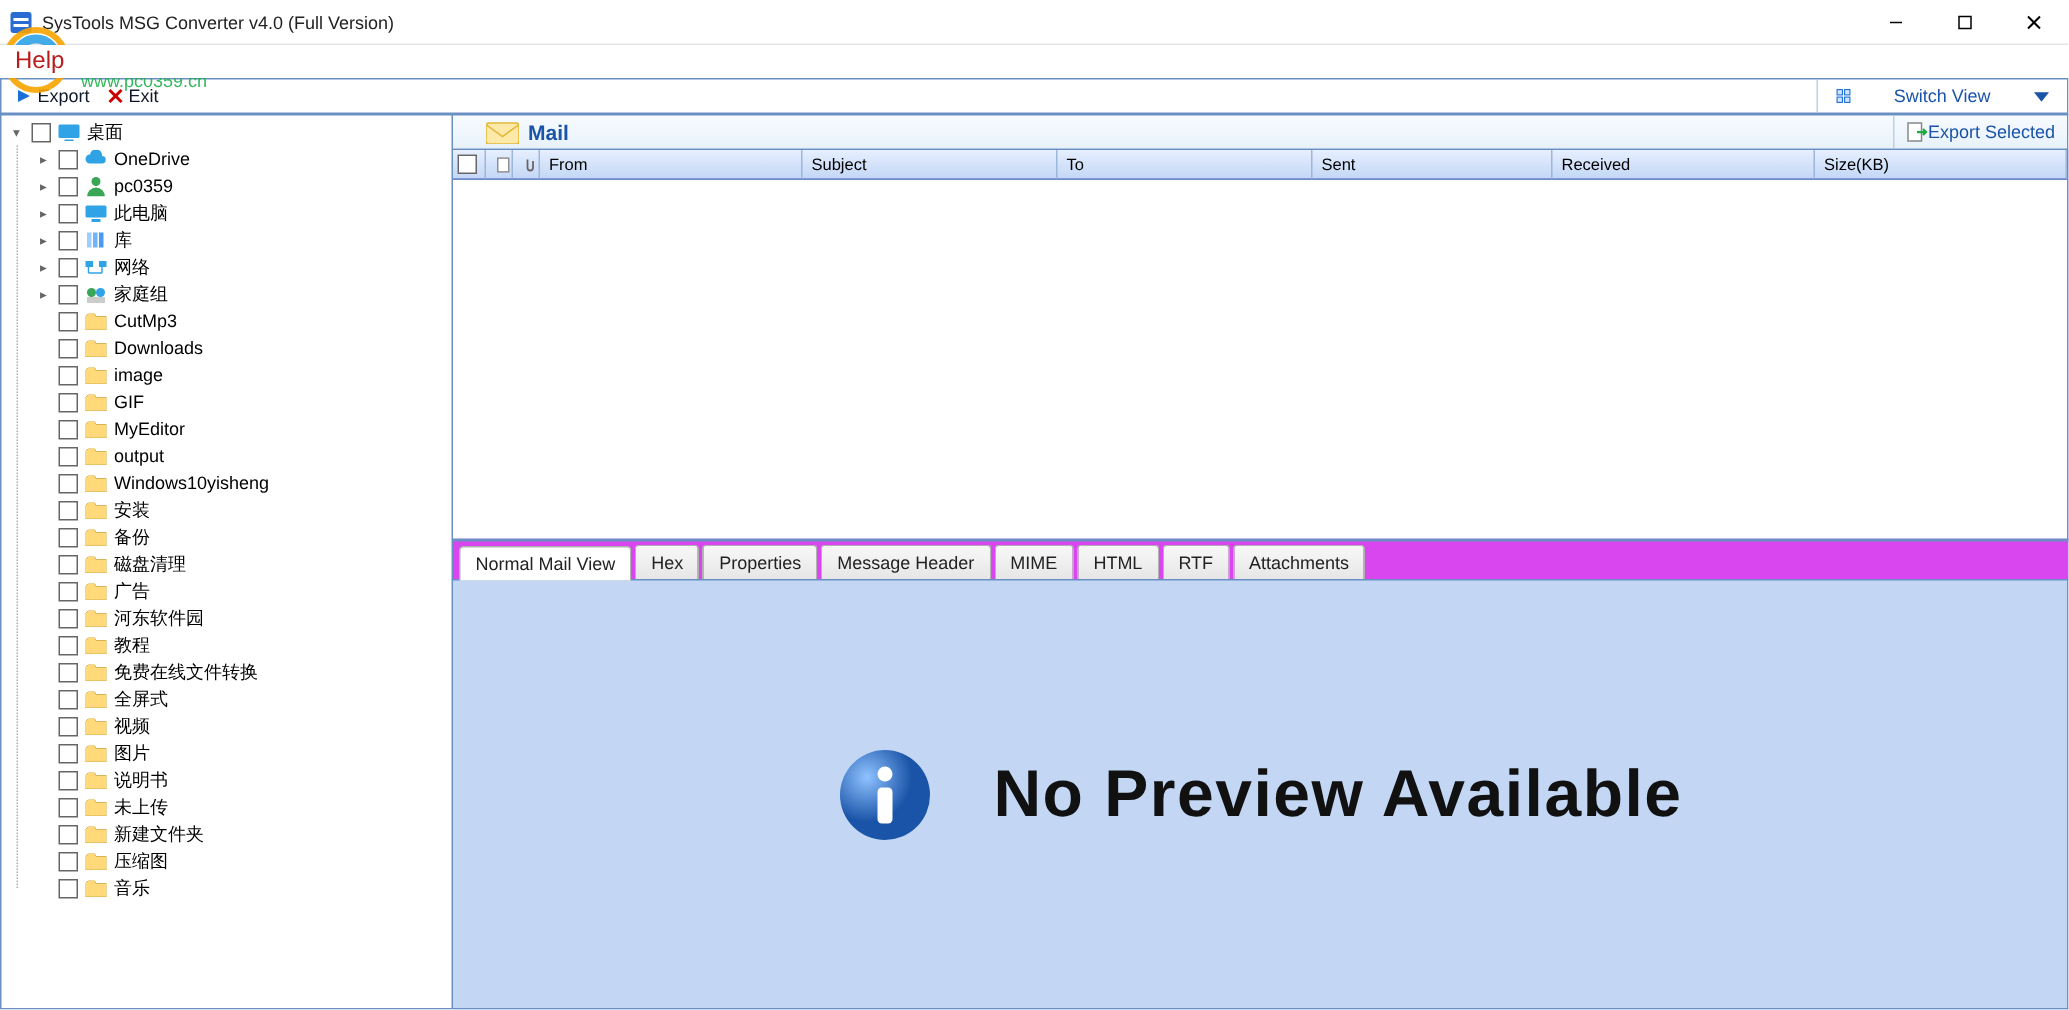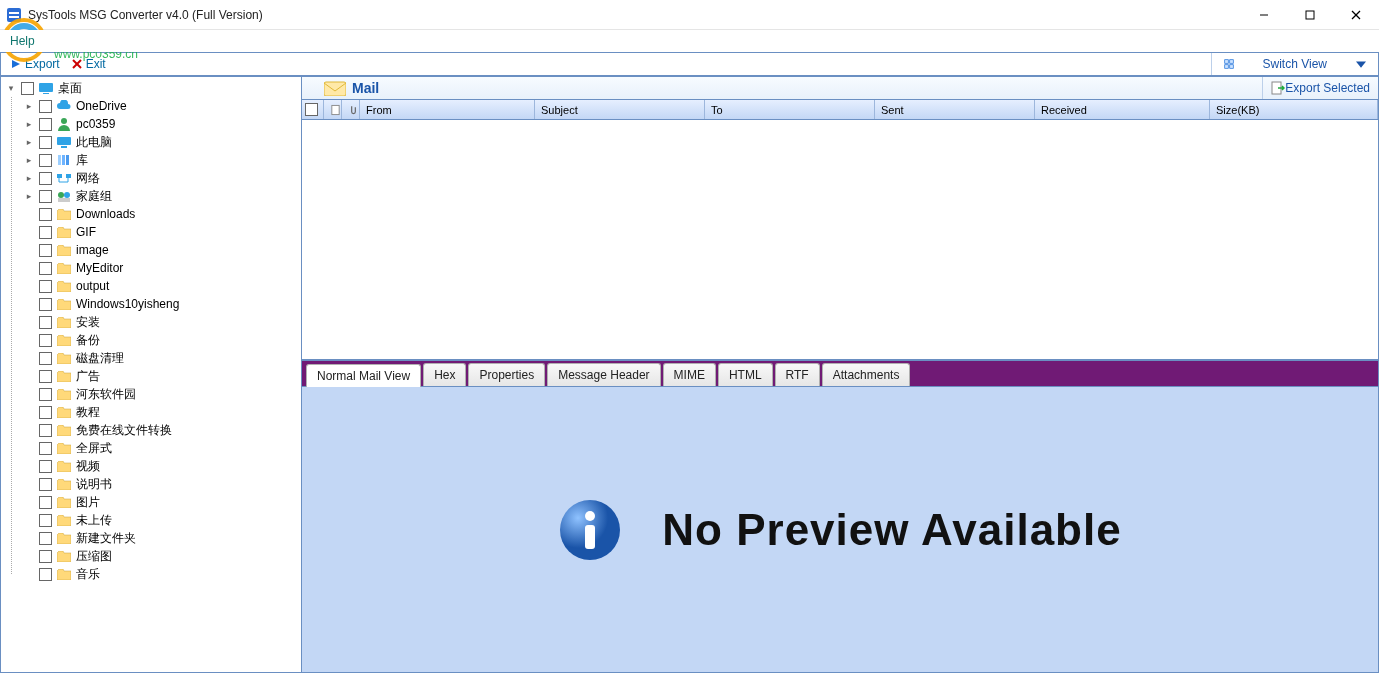--- a/index.html
+++ b/index.html
@@ -5,27 +5,27 @@
 * { box-sizing: border-box; margin: 0; padding: 0; font-family: "Microsoft YaHei", "Segoe UI", Tahoma, sans-serif; font-size: 12px; }
 html, body { width: 1379px; height: 673px; overflow: hidden; background: #fff; }
 
 .titlebar { height: 30px; background: #fff; display: flex; align-items: center; padding-left: 6px; border-bottom: 1px solid #e5e5e5; }
 .titlebar .app-icon { width: 16px; height: 16px; margin-right: 6px; }
 .titlebar .title { flex: 1; color: #222; font-size: 12px; }
 .titlebar .win-btns { display: flex; height: 100%; }
 .titlebar .win-btn { width: 46px; display: flex; align-items: center; justify-content: center; color: #222; }
 
 .menubar { height: 22px; background: #fff; display: flex; align-items: center; padding-left: 10px; gap: 14px; position: relative; }
-.menubar span { color: #0f766e; font-size: 12px; }
+.menubar span { color: #b91c1c; font-size: 16px; }
 
 .watermark { position: absolute; left: 0; top: 16px; width: 300px; height: 48px; pointer-events: none; opacity: 0.9; }
 
 .toolbar { height: 24px; background: #fff; border: 1px solid #6a8fc2; border-top: 1px solid #6a8fc2; border-bottom: 1px solid #6a8fc2; display: flex; align-items: stretch; }
 .toolbar .tleft { display: flex; align-items: center; gap: 4px; padding-left: 6px; }
-.toolbar .titem { display: flex; align-items: center; gap: 4px; padding: 0 4px; color: #0369a1; }
+.toolbar .titem { display: flex; align-items: center; gap: 4px; padding: 0 4px; color: #0f172a; }
 .toolbar .titem svg { width: 10px; height: 10px; }
 .toolbar .spacer { flex: 1; }
 .toolbar .tright { display: flex; align-items: center; border-left: 1px solid #bcd0ea; padding: 0 8px; }
 .toolbar .tright .titem { color: #1a54a8; gap: 29px; }
 
 .workspace { height: calc(673px - 30px - 22px - 24px); display: flex; }
 
 .leftpane { width: 302px; height: 100%; border: 1px solid #6a8fc2; border-right: 1px solid #6a8fc2; background: #fff; overflow: auto; padding: 2px 4px; }
 
 .tree ul { list-style: none; padding-left: 0; }
@@ -45,21 +45,21 @@
 .mailheader .mail-icon { width: 22px; height: 16px; margin-right: 6px; }
 .mailheader .mail-title { color: #1a54a8; font-weight: bold; font-size: 14px; flex: 1; }
 .mailheader .export-sel { display: flex; align-items: center; gap: 0; padding: 2px 8px; color: #1a54a8; border-left: 1px solid #bcd0ea; height: 100%; }
 
 .gridwrap { border: 1px solid #6a8fc2; border-left: none; border-top: none; height: 260px; background: #8b5cf6; display: flex; flex-direction: column; }
 .gridhead { display: flex; height: 20px; background: linear-gradient(#e6efff, #c3d7f5); border-bottom: 1px solid #6a8fc2; }
 .gridhead .gh { border-right: 1px solid #9cb6dc; display: flex; align-items: center; padding-left: 6px; color: #000; font-size: 11px; }
 .gh .hchk { width: 13px; height: 13px; border: 1px solid #666; background: #fff; }
 .gridbody { flex: 1; background: #fff; }
 
-.tabstrip { height: 26px; display: flex; align-items: flex-end; padding-left: 4px; border: 1px solid #6a8fc2; border-left: none; border-bottom: none; background: #701a75; gap: 2px; }
+.tabstrip { height: 26px; display: flex; align-items: flex-end; padding-left: 4px; border: 1px solid #6a8fc2; border-left: none; border-bottom: none; background: #d946ef; gap: 2px; }
 .tab { padding: 4px 10px; border: 1px solid #b0b0b0; border-bottom: none; background: linear-gradient(#f8f8f8,#e6e6e6); color: #222; border-radius: 3px 3px 0 0; }
 .tab.active { background: #fff; position: relative; top: 1px; }
 
 .preview { flex: 1; border: 1px solid #6a8fc2; border-left: none; background: #c3d7f5; padding: 20px; }
 .preview-inner { width: 100%; height: 100%; display: flex; align-items: center; justify-content: center; gap: 40px; }
 .preview .info-icon { width: 64px; height: 64px; }
 .preview .msg { font-size: 44px; color: #111; font-weight: 600; letter-spacing: 1px; }
 
 .icon-folder { width: 14px; height: 11px; }
 </style>
@@ -243,56 +243,68 @@
               </li>
               <li>
                 <div class="row">
                   <span class="exp empty"></span>
                   <span class="chk"></span>
                   <span class="ico">
                     <svg class="icon-folder" viewBox="0 0 14 11">
                       <path d="M0 2 l2 -2 h4 l1 2 h7 v9 h-14 z" fill="#ffd97a" stroke="#caa23a" stroke-width="0.5"></path>
                     </svg>
                   </span>
+                  <span class="lbl">CutMp3</span>
+                </div>
+              </li>
+              <li>
+                <div class="row">
+                  <span class="exp empty"></span>
+                  <span class="chk"></span>
+                  <span class="ico">
+                    <svg class="icon-folder" viewBox="0 0 14 11">
+                      <path d="M0 2 l2 -2 h4 l1 2 h7 v9 h-14 z" fill="#ffd97a" stroke="#caa23a" stroke-width="0.5"></path>
+                    </svg>
+                  </span>
                   <span class="lbl">Downloads</span>
                 </div>
               </li>
               <li>
                 <div class="row">
                   <span class="exp empty"></span>
                   <span class="chk"></span>
                   <span class="ico">
                     <svg class="icon-folder" viewBox="0 0 14 11">
                       <path d="M0 2 l2 -2 h4 l1 2 h7 v9 h-14 z" fill="#ffd97a" stroke="#caa23a" stroke-width="0.5"></path>
                     </svg>
                   </span>
+                  <span class="lbl">image</span>
+                </div>
+              </li>
+              <li>
+                <div class="row">
+                  <span class="exp empty"></span>
+                  <span class="chk"></span>
+                  <span class="ico">
+                    <svg class="icon-folder" viewBox="0 0 14 11">
+                      <path d="M0 2 l2 -2 h4 l1 2 h7 v9 h-14 z" fill="#ffd97a" stroke="#caa23a" stroke-width="0.5"></path>
+                    </svg>
+                  </span>
                   <span class="lbl">GIF</span>
                 </div>
               </li>
               <li>
                 <div class="row">
                   <span class="exp empty"></span>
                   <span class="chk"></span>
                   <span class="ico">
                     <svg class="icon-folder" viewBox="0 0 14 11">
                       <path d="M0 2 l2 -2 h4 l1 2 h7 v9 h-14 z" fill="#ffd97a" stroke="#caa23a" stroke-width="0.5"></path>
                     </svg>
                   </span>
-                  <span class="lbl">image</span>
-                </div>
-              </li>
-              <li>
-                <div class="row">
-                  <span class="exp empty"></span>
-                  <span class="chk"></span>
-                  <span class="ico">
-                    <svg class="icon-folder" viewBox="0 0 14 11">
-                      <path d="M0 2 l2 -2 h4 l1 2 h7 v9 h-14 z" fill="#ffd97a" stroke="#caa23a" stroke-width="0.5"></path>
-                    </svg>
-                  </span>
                   <span class="lbl">MyEditor</span>
                 </div>
               </li>
               <li>
                 <div class="row">
                   <span class="exp empty"></span>
                   <span class="chk"></span>
                   <span class="ico">
                     <svg class="icon-folder" viewBox="0 0 14 11">
                       <path d="M0 2 l2 -2 h4 l1 2 h7 v9 h-14 z" fill="#ffd97a" stroke="#caa23a" stroke-width="0.5"></path>
@@ -423,33 +435,33 @@
               </li>
               <li>
                 <div class="row">
                   <span class="exp empty"></span>
                   <span class="chk"></span>
                   <span class="ico">
                     <svg class="icon-folder" viewBox="0 0 14 11">
                       <path d="M0 2 l2 -2 h4 l1 2 h7 v9 h-14 z" fill="#ffd97a" stroke="#caa23a" stroke-width="0.5"></path>
                     </svg>
                   </span>
+                  <span class="lbl">图片</span>
+                </div>
+              </li>
+              <li>
+                <div class="row">
+                  <span class="exp empty"></span>
+                  <span class="chk"></span>
+                  <span class="ico">
+                    <svg class="icon-folder" viewBox="0 0 14 11">
+                      <path d="M0 2 l2 -2 h4 l1 2 h7 v9 h-14 z" fill="#ffd97a" stroke="#caa23a" stroke-width="0.5"></path>
+                    </svg>
+                  </span>
                   <span class="lbl">说明书</span>
-                </div>
-              </li>
-              <li>
-                <div class="row">
-                  <span class="exp empty"></span>
-                  <span class="chk"></span>
-                  <span class="ico">
-                    <svg class="icon-folder" viewBox="0 0 14 11">
-                      <path d="M0 2 l2 -2 h4 l1 2 h7 v9 h-14 z" fill="#ffd97a" stroke="#caa23a" stroke-width="0.5"></path>
-                    </svg>
-                  </span>
-                  <span class="lbl">图片</span>
                 </div>
               </li>
               <li>
                 <div class="row">
                   <span class="exp empty"></span>
                   <span class="chk"></span>
                   <span class="ico">
                     <svg class="icon-folder" viewBox="0 0 14 11">
                       <path d="M0 2 l2 -2 h4 l1 2 h7 v9 h-14 z" fill="#ffd97a" stroke="#caa23a" stroke-width="0.5"></path>
                     </svg>

